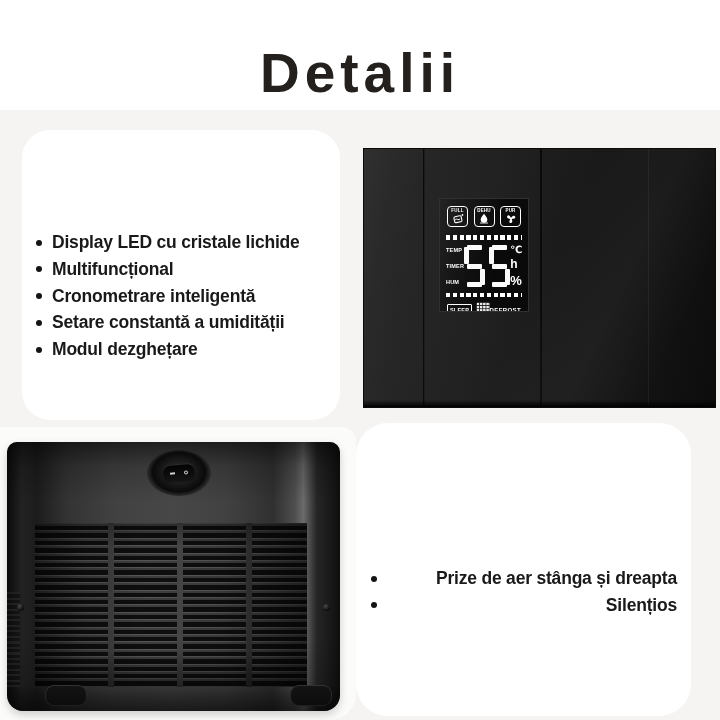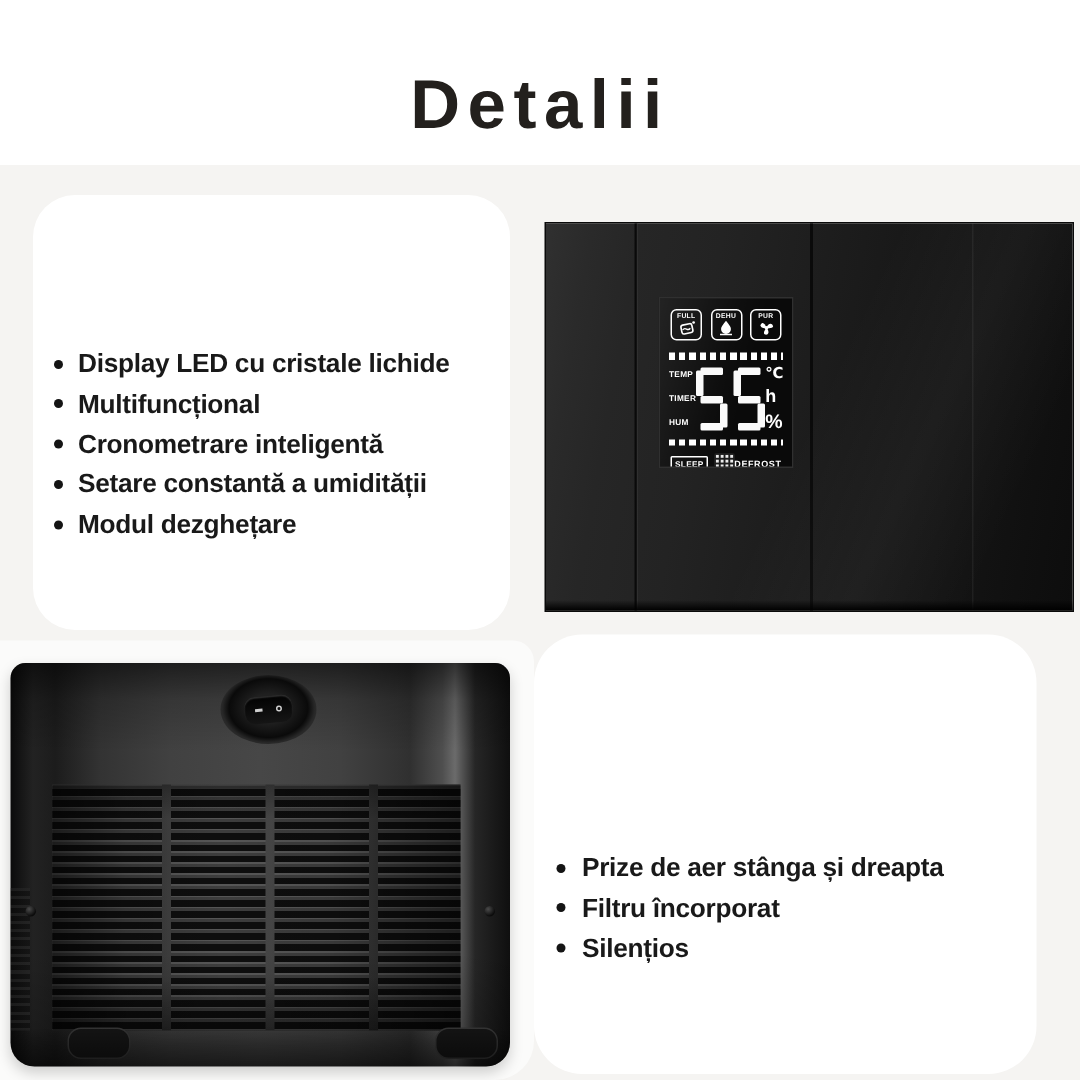--- a/index.html
+++ b/index.html
@@ -2,33 +2,33 @@
 <html><head>
 <meta charset="utf-8">
 <style>
   * { box-sizing: border-box; margin: 0; padding: 0; }
   html,body { width:720px; height:720px; }
   body { font-family: "Liberation Sans", "DejaVu Sans", sans-serif; background:#ffffff; }
   .page { position:relative; width:720px; height:720px; overflow:hidden; background:#ffffff; }
 
   
   .header { position:absolute; top:0; left:0; width:720px; height:110px; background:#ffffff; text-align:center; }
-  .title { padding-top:46px; font-size:46px; line-height:1; font-weight:700; letter-spacing:5px; color:#23201d;text-align:center; }
+  .title { padding-top:46px; font-size:55px; line-height:1; font-weight:700; letter-spacing:5px; color:#23201d;text-align:center; }
 
   
   .content { position:absolute; top:110px; left:0; width:720px; height:610px; background:#f5f4f2; }
 
   .card { position:absolute; background:#ffffff; }
   .card1 { left:22px; top:20px; width:318px; height:290px; border-radius:28px; padding:51px 16px 0 13px; }
   .card2 { left:356px; top:313px; width:335px; height:293px; border-radius:32px; padding:94px 14px 0 14px; }
 
   .feature-list { list-style:none;margin-top:48px; }
   .feature-list li { position:relative; padding-left:17px; font-size:17.5px; line-height:26.8px;
                      font-weight:700; color:#191919; letter-spacing:-0.2px; white-space:nowrap; }
-  .card2 .feature-list li { padding-left:18px; }
+  .card2 .feature-list li { padding-left:18px;text-align:right; }
   .feature-list li::before { content:""; position:absolute; left:1px; top:10.5px; width:6px; height:6px;
                              border-radius:50%; background:#141414; }
 
   
   .photo1 { position:absolute; left:363px; top:38px; width:353px; height:260px;
             background:linear-gradient(100deg,#303030 0%,#2a2a2a 8%,#262626 16%,#232323 30%,#1e1e1e 45%,
                        #191919 60%,#151515 75%,#101010 90%,#0d0d0d 100%);
             border:1px solid #0a0a0a; }
   .photo1::after { content:""; position:absolute; left:0; right:0; bottom:0; height:7px;
                    background:linear-gradient(180deg,rgba(0,0,0,0),#000); }
@@ -233,19 +233,18 @@
       <span class="screw screw-left"></span>
       <span class="screw screw-right"></span>
       <div class="foot foot-left"></div>
       <div class="foot foot-right"></div>
       <div class="bottom-band"></div>
     </figure>
 
     <section class="card card2">
       <ul class="feature-list">
         <li>Prize de aer stânga și dreapta</li>
-        <li>Filtru încorporat</li>
         <li>Silențios</li>
       </ul>
     </section>
 
   </div>
 </div>
 
 </body></html>

